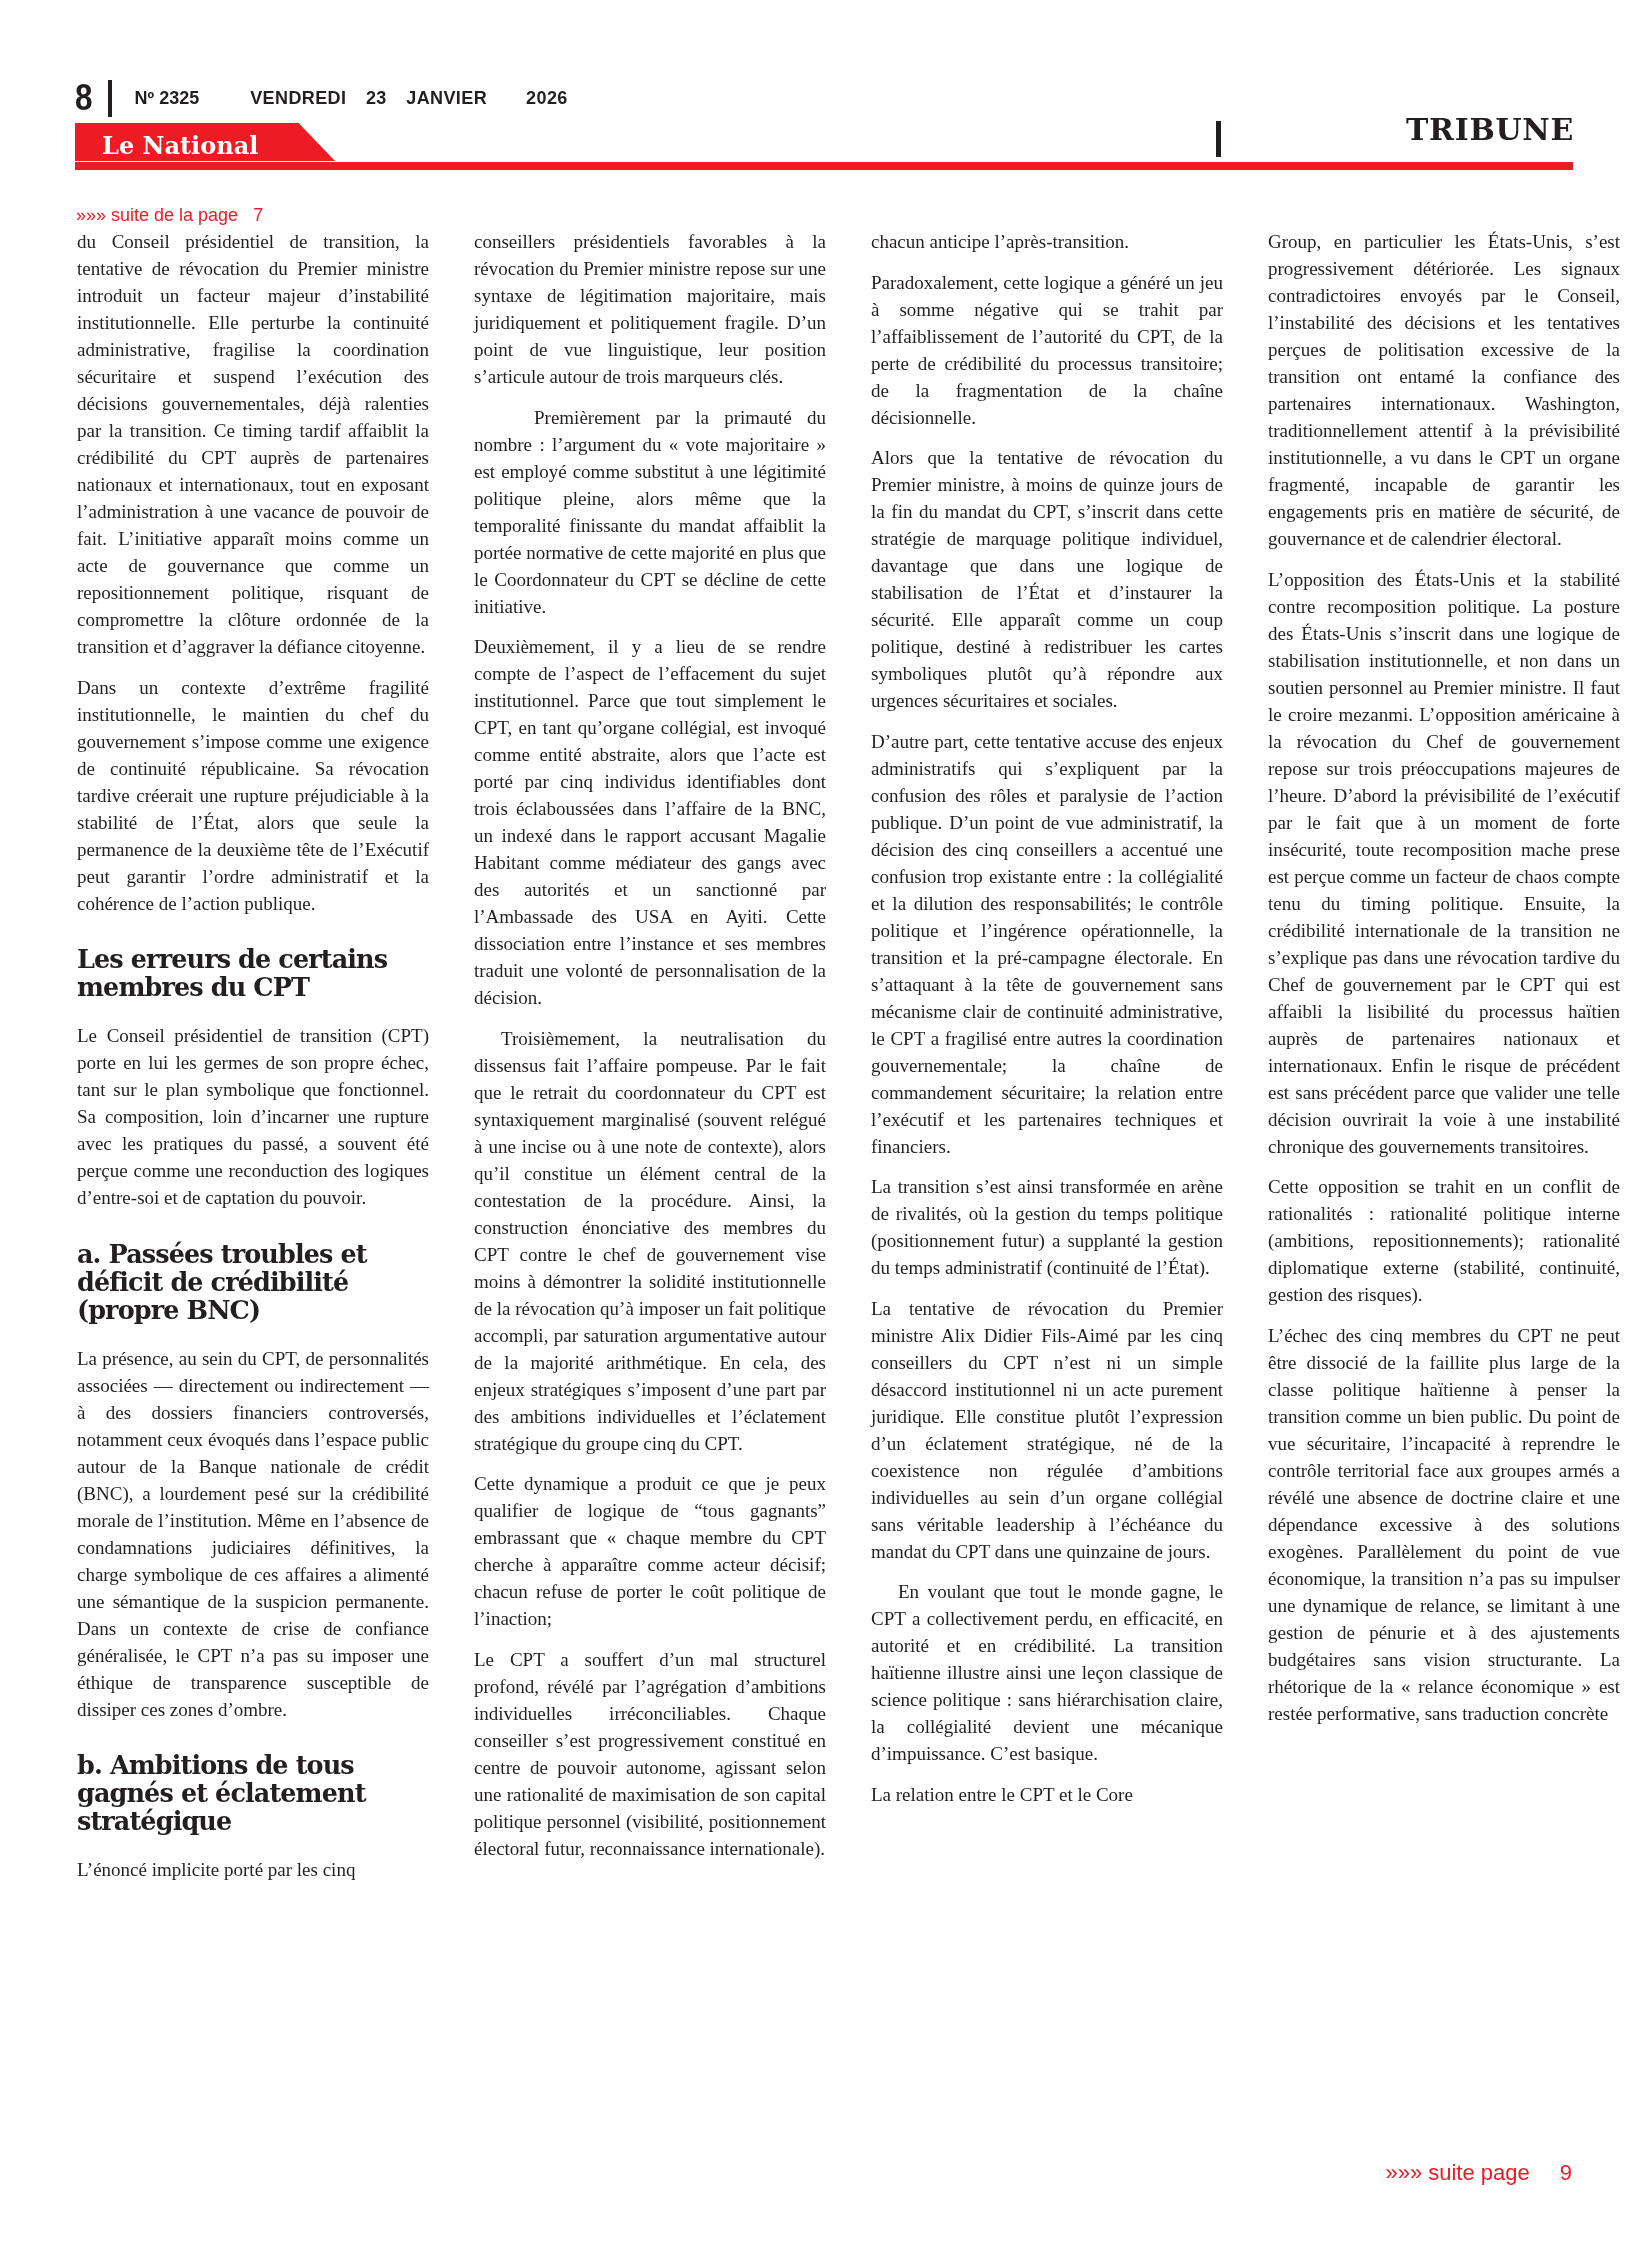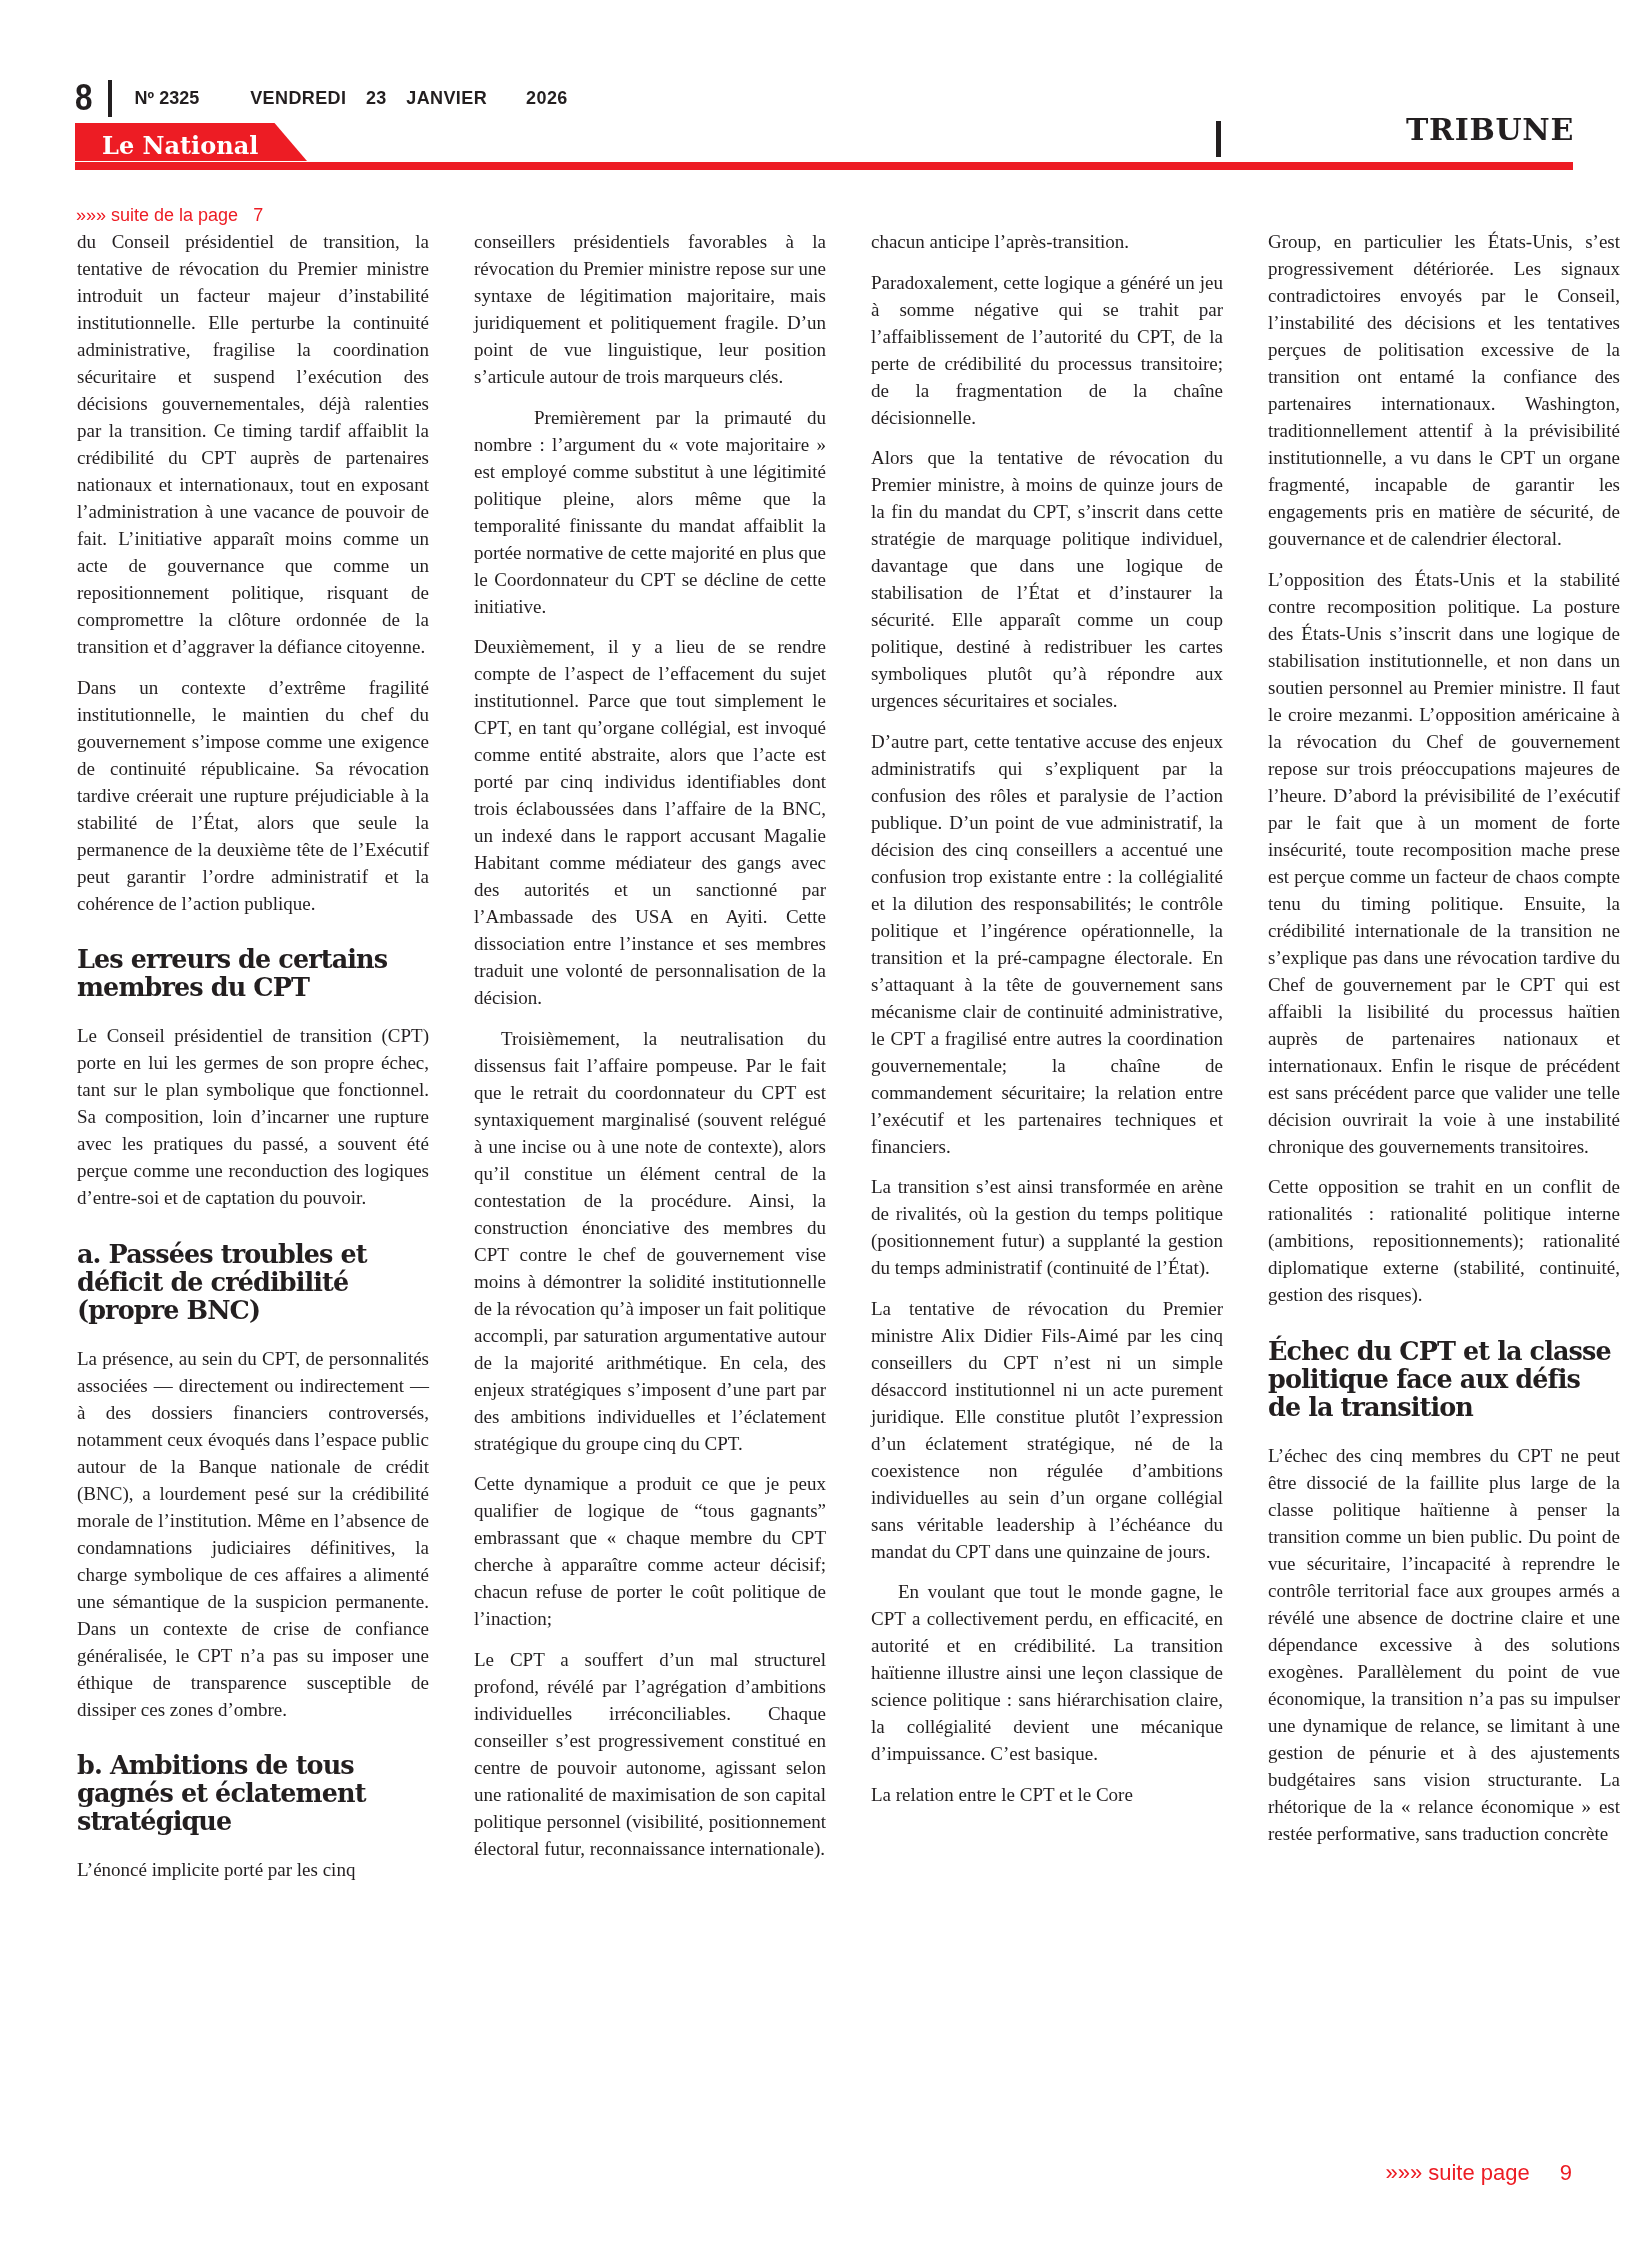--- a/index.html
+++ b/index.html
@@ -4,21 +4,21 @@
 <style>
   html, body { margin: 0; padding: 0; background: #ffffff; }
   body { width: 1650px; height: 2250px; position: relative; overflow: hidden; color: #231f20; }
   .masthead { position: absolute; left: 75px; top: 72px; height: 52px; display: flex; align-items: center; font-family: "Liberation Sans", sans-serif; font-weight: bold; }
   .page-num { font-size: 37px; font-weight: bold; font-stretch: condensed; margin-right: 12px; transform: scaleX(0.85); transform-origin: left; }
   .vbar { width: 4.5px; height: 37px; background: #231f20; margin-right: 22.5px; }
   .issue { font-size: 18px; margin-right: 51px; }
   .date { font-size: 18px; letter-spacing: 0.4px; }
   .date span { margin-right: 19.5px; }
   .date .year { margin-left: 19.5px; }
-  .brand { position: absolute; left: 75px; top: 123px; width: 232px; height: 38px; background: #ed1c24; clip-path: polygon(0 0, 86% 0, 100% 100%, 0 100%); }
+  .brand { position: absolute; left: 75px; top: 123px; width: 232px; height: 38px; background: #ed1c24; clip-path: polygon(0 0, 86% 0, 100% 100%, 0 100%); padding-left: 28px; }
   .brand-text { position: absolute; left: 27px; top: 7.5px; color: #fff; font-family: "DejaVu Serif", serif; font-weight: bold; font-size: 24px; }
   .redline { position: absolute; left: 75px; top: 162px; width: 1498px; height: 7.5px; background: #ed1c24; }
   .section-sep { position: absolute; left: 1216px; top: 121px; width: 4.5px; height: 36px; background: #231f20; }
   .section-title { position: absolute; right: 76px; top: 112px; font-family: "DejaVu Serif", serif; font-weight: bold; font-size: 30px; letter-spacing: 0.7px; }
   .continued { position: absolute; left: 76px; top: 205px; color: #ed1c24; font-family: "Liberation Sans", sans-serif; font-size: 18px; }
   .continued .pg { margin-left: 15px; }
   .columns { position: absolute; left: 77px; top: 228px; width: 1496px; display: flex; gap: 45px; }
   .col { width: 352px; flex: 0 0 352px; }
   .col p { margin: 0 0 13.5px 0; font-family: "Liberation Serif", serif; font-size: 19px; line-height: 27px; text-align: justify; hyphens: none; }
   .col p.indent { text-indent: 27px; }
@@ -76,21 +76,20 @@
       <p>D’autre part, cette tentative accuse des enjeux administratifs qui s’expliquent par la confusion des rôles et paralysie de l’action publique. D’un point de vue administratif, la décision des cinq conseillers a accentué une confusion trop existante entre : la collégialité et la dilution des responsabilités; le contrôle politique et l’ingérence opérationnelle, la transition et la pré-campagne électorale. En s’attaquant à la tête de gouvernement sans mécanisme clair de continuité administrative, le CPT a fragilisé entre autres la coordination gouvernementale; la chaîne de commandement sécuritaire; la relation entre l’exécutif et les partenaires techniques et financiers.</p>
       <p>La transition s’est ainsi transformée en arène de rivalités, où la gestion du temps politique (positionnement futur) a supplanté la gestion du temps administratif (continuité de l’État).</p>
       <p>La tentative de révocation du Premier ministre Alix Didier Fils-Aimé par les cinq conseillers du CPT n’est ni un simple désaccord institutionnel ni un acte purement juridique. Elle constitue plutôt l’expression d’un éclatement stratégique, né de la coexistence non régulée d’ambitions individuelles au sein d’un organe collégial sans véritable leadership à l’échéance du mandat du CPT dans une quinzaine de jours.</p>
       <p class="indent">En voulant que tout le monde gagne, le CPT a collectivement perdu, en efficacité, en autorité et en crédibilité. La transition haïtienne illustre ainsi une leçon classique de science politique : sans hiérarchisation claire, la collégialité devient une mécanique d’impuissance. C’est basique.</p>
       <p>La relation entre le CPT et le Core</p>
     </div>
   <div class="col">
       <p>Group, en particulier les États-Unis, s’est progressivement détériorée. Les signaux contradictoires envoyés par le Conseil, l’instabilité des décisions et les tentatives perçues de politisation excessive de la transition ont entamé la confiance des partenaires internationaux. Washington, traditionnellement attentif à la prévisibilité institutionnelle, a vu dans le CPT un organe fragmenté, incapable de garantir les engagements pris en matière de sécurité, de gouvernance et de calendrier électoral.</p>
       <p>L’opposition des États-Unis et la stabilité contre recomposition politique. La posture des États-Unis s’inscrit dans une logique de stabilisation institutionnelle, et non dans un soutien personnel au Premier ministre. Il faut le croire mezanmi. L’opposition américaine à la révocation du Chef de gouvernement repose sur trois préoccupations majeures de l’heure. D’abord la prévisibilité de l’exécutif par le fait que à un moment de forte insécurité, toute recomposition mache prese est perçue comme un facteur de chaos compte tenu du timing politique. Ensuite, la crédibilité internationale de la transition ne s’explique pas dans une révocation tardive du Chef de gouvernement par le CPT qui est affaibli la lisibilité du processus haïtien auprès de partenaires nationaux et internationaux. Enfin le risque de précédent est sans précédent parce que valider une telle décision ouvrirait la voie à une instabilité chronique des gouvernements transitoires.</p>
       <p>Cette opposition se trahit en un conflit de rationalités : rationalité politique interne (ambitions, repositionnements); rationalité diplomatique externe (stabilité, continuité, gestion des risques).</p>
-      <h2>Échec du CPT et la classe politique face aux défis de la transition</h2>
       <p>L’échec des cinq membres du CPT ne peut être dissocié de la faillite plus large de la classe politique haïtienne à penser la transition comme un bien public. Du point de vue sécuritaire, l’incapacité à reprendre le contrôle territorial face aux groupes armés a révélé une absence de doctrine claire et une dépendance excessive à des solutions exogènes. Parallèlement du point de vue économique, la transition n’a pas su impulser une dynamique de relance, se limitant à une gestion de pénurie et à des ajustements budgétaires sans vision structurante. La rhétorique de la « relance économique » est restée performative, sans traduction concrète</p>
     </div>
 </div>
 
 <div class="footer-next">
   <span>»»» suite page</span><span class="pg">9</span>
 </div>
 
 
 </body></html>

